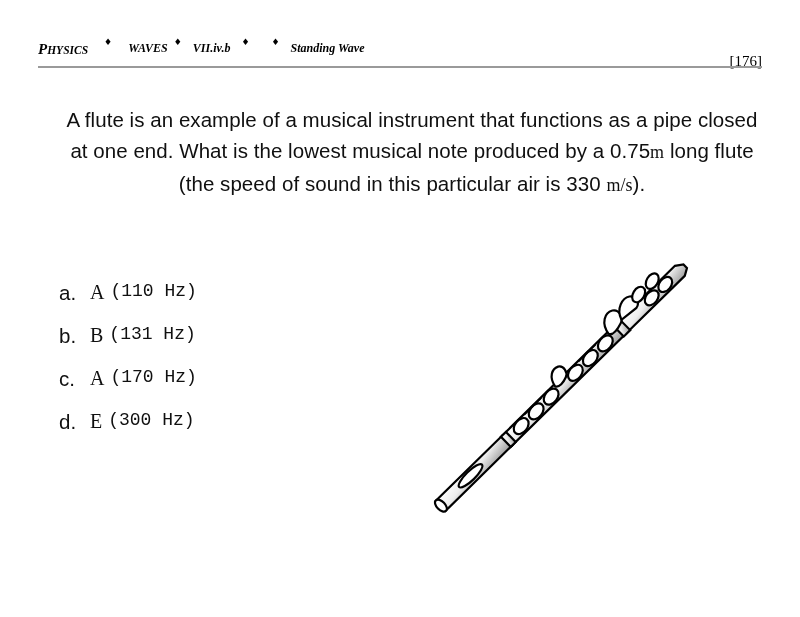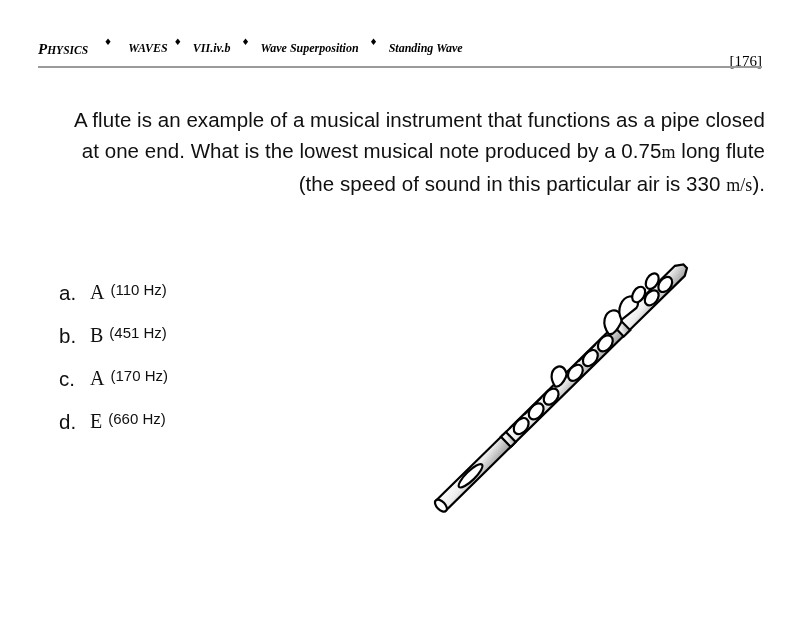--- a/index.html
+++ b/index.html
@@ -76,21 +76,21 @@
   
   #question {
     position: absolute;
     left: 59px;
     top: 104px;
     width: 706px;
     font-family: "Liberation Sans", sans-serif;
     font-size: 20.5px;
     line-height: 31px;
     color: #101010;
-    text-align: right;
+    text-align: center;
     letter-spacing: 0.05px;
   }
   .unit {
     font-family: "Liberation Serif", serif;
     font-size: 18px;
   }
 
   
   #choices {
     position: absolute;
@@ -111,22 +111,22 @@
     flex: 0 0 31px;
     font-family: "Liberation Sans", sans-serif;
     font-size: 20.5px;
   }
   .choice-note {
     font-family: "Liberation Serif", serif;
     font-size: 20px;
     padding-right: 6px;
   }
   .choice-value {
-    font-family: Liberation Sans, sans-serif;
-    font-size: 15px;
+    font-family: Liberation Mono, monospace;
+    font-size: 18px;
   }
 
   
   #flute-figure {
     position: absolute;
     left: 415px;
     top: 238px;
     width: 300px;
     height: 295px;
   }
@@ -143,21 +143,20 @@
     <span class="hdr-sep">♦</span>
     <span class="gap-wide"></span>
     <span class="hdr-item">WAVES</span>
     <span class="gap-sm"></span>
     <span class="hdr-sep">♦</span>
     <span class="gap-med"></span>
     <span class="hdr-item">VII.iv.b</span>
     <span class="gap-med"></span>
     <span class="hdr-sep">♦</span>
     <span class="gap-med"></span>
-    <span class="hdr-item">Wave Superposition</span>
     <span class="gap-med"></span>
     <span class="hdr-sep">♦</span>
     <span class="gap-med"></span>
     <span class="hdr-item">Standing Wave</span>
     <span id="page-number">[176]</span>
   </div>
   <div id="header-rule"></div>
 
   <div id="question"><span>A flute is an example of a musical instrument that functions as a pipe closed at one end.  What is the lowest musical note produced by a 0.75</span><span class="unit">m</span><span> long flute (the speed of sound in this particular air is 330 </span><span class="unit">m/s</span><span>).</span></div>
 
@@ -165,33 +164,33 @@
 
     <div class="choice">
       <span class="choice-letter">a.</span>
       <span class="choice-note">A</span>
       <span class="choice-value">(110 Hz)</span>
     </div>
 
     <div class="choice">
       <span class="choice-letter">b.</span>
       <span class="choice-note">B</span>
-      <span class="choice-value">(451 Hz)</span>
+      <span class="choice-value">(131 Hz)</span>
     </div>
 
     <div class="choice">
       <span class="choice-letter">c.</span>
       <span class="choice-note">A</span>
       <span class="choice-value">(170 Hz)</span>
     </div>
 
     <div class="choice">
       <span class="choice-letter">d.</span>
       <span class="choice-note">E</span>
-      <span class="choice-value">(660 Hz)</span>
+      <span class="choice-value">(300 Hz)</span>
     </div>
 
   </div>
 
   <div id="flute-figure">
     <svg width="300" height="295" viewBox="0 0 300 295" xmlns="http://www.w3.org/2000/svg">
       <defs>
         <linearGradient id="tubeGrad" x1="0" y1="1" x2="0.35" y2="0">
           <stop offset="0%" stop-color="#9e9e9e"></stop>
           <stop offset="38%" stop-color="#c9c9c9"></stop>

